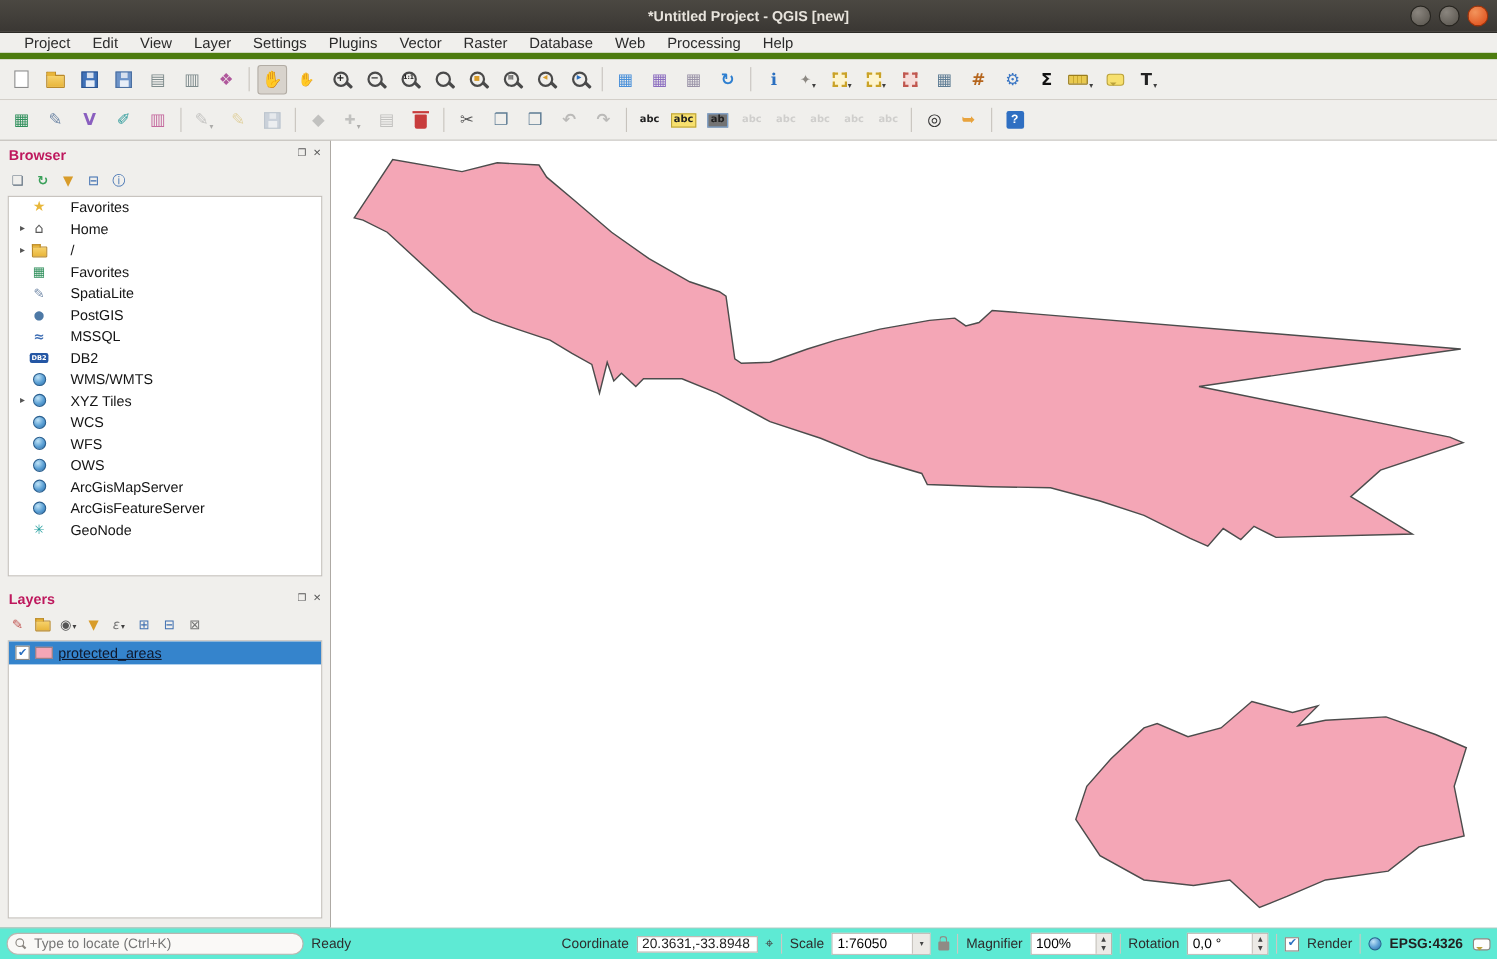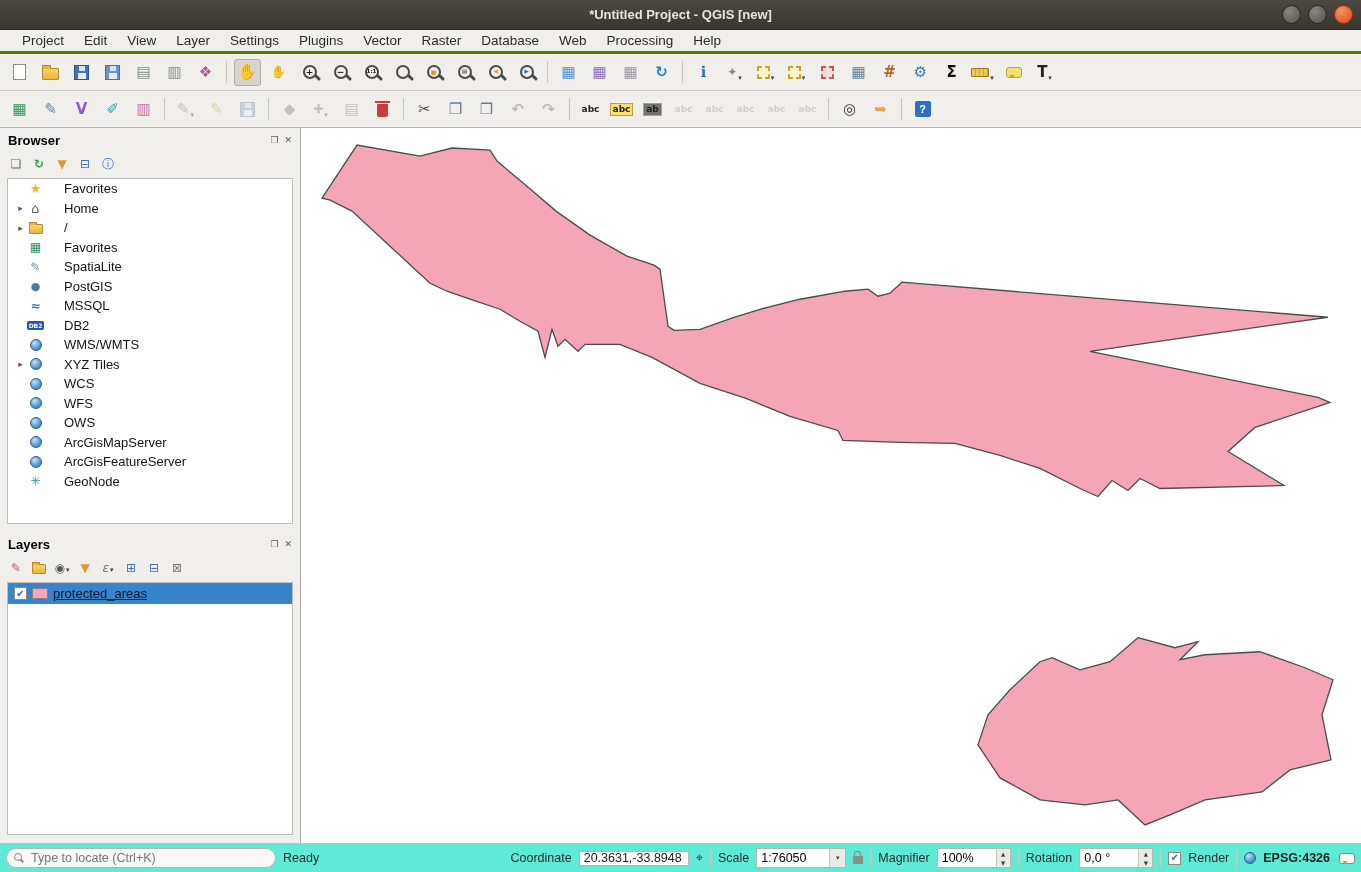--- a/index.html
+++ b/index.html
@@ -12,21 +12,21 @@
     position:relative; display:flex; align-items:center; justify-content:center;
     border-bottom:1px solid #2c2a26; }
   .title { color:#e8e4dd; font-weight:bold; font-size:13px; }
   .winbtns { position:absolute; right:8px; top:5px; display:flex; gap:7px; }
   .wbtn { width:19px; height:19px; border-radius:50%; border:1px solid #26241f;
     background:radial-gradient(circle at 35% 30%, #8a857e, #55514a); }
   .wbtn.close { background:radial-gradient(circle at 35% 30%, #f2945c, #dd4814); border-color:#a33309; }
 
   
   .menubar { height:24px; flex:0 0 24px; background:#f0efec; display:flex; align-items:center;
-    padding-left:12px; border-bottom:3px solid #4d7c0f; }
+    padding-left:12px; border-bottom:6px solid #4d7c0f; }
   .menu-item { padding:3px 10px; font-size:13.5px; color:#2b2b2b; }
 
   
   .toolbar { height:37px; flex:0 0 37px; background:#f0efec; display:flex; align-items:center;
     padding:0 4px; border-bottom:1px solid #d3cfc9; }
   .toolbar.tb2 { border-bottom:1px solid #b7b3ad; }
   .tbtn { width:27px; height:27px; display:inline-flex; align-items:center; justify-content:center;
     gap:1px; border:none; background:transparent; padding:0; margin:0 2px; }
   .tbtn.active { background:#d8d3cc; border:1px solid #b2aca4; border-radius:3px; }
   .tbtn.dis { opacity:.38; }
@@ -71,21 +71,21 @@
   .lbl.dim { color:#9a9a9a; }
 
   
   .main { flex:1 1 auto; display:flex; min-height:0; }
   .leftcol { width:301px; flex:0 0 301px; background:#f0efec; border-right:1px solid #aeaaa4;
     display:flex; flex-direction:column; }
   .panel { display:flex; flex-direction:column; min-height:0; }
   .panel.browser { flex:0 0 404px; }
   .panel.layers { flex:1 1 auto; }
   .phead { height:24px; display:flex; align-items:center; padding:0 8px; }
-  .ptitle { font-weight:bold; color:#000000; }
+  .ptitle { font-weight:bold; color:#be185d; }
   .phbtns { margin-left:auto; display:flex; gap:6px; }
   .phb { font-size:9px; color:#5a5a5a; font-family:"DejaVu Sans",sans-serif; }
   .ptools { height:24px; display:flex; align-items:center; gap:3px; padding:0 6px; }
   .pbtn { width:20px; height:20px; border:none; background:transparent; display:inline-flex;
     align-items:center; justify-content:center; gap:1px; padding:0; }
   .pg { font-family:"DejaVu Sans",sans-serif; font-size:12px; line-height:1; }
   .whitebox { flex:1 1 auto; background:#fff; border:1px solid #c2beb8; margin:2px 7px 8px 7px; overflow:hidden; }
 
   
   .trow { height:19.5px; display:flex; align-items:center; padding-left:6px; }

